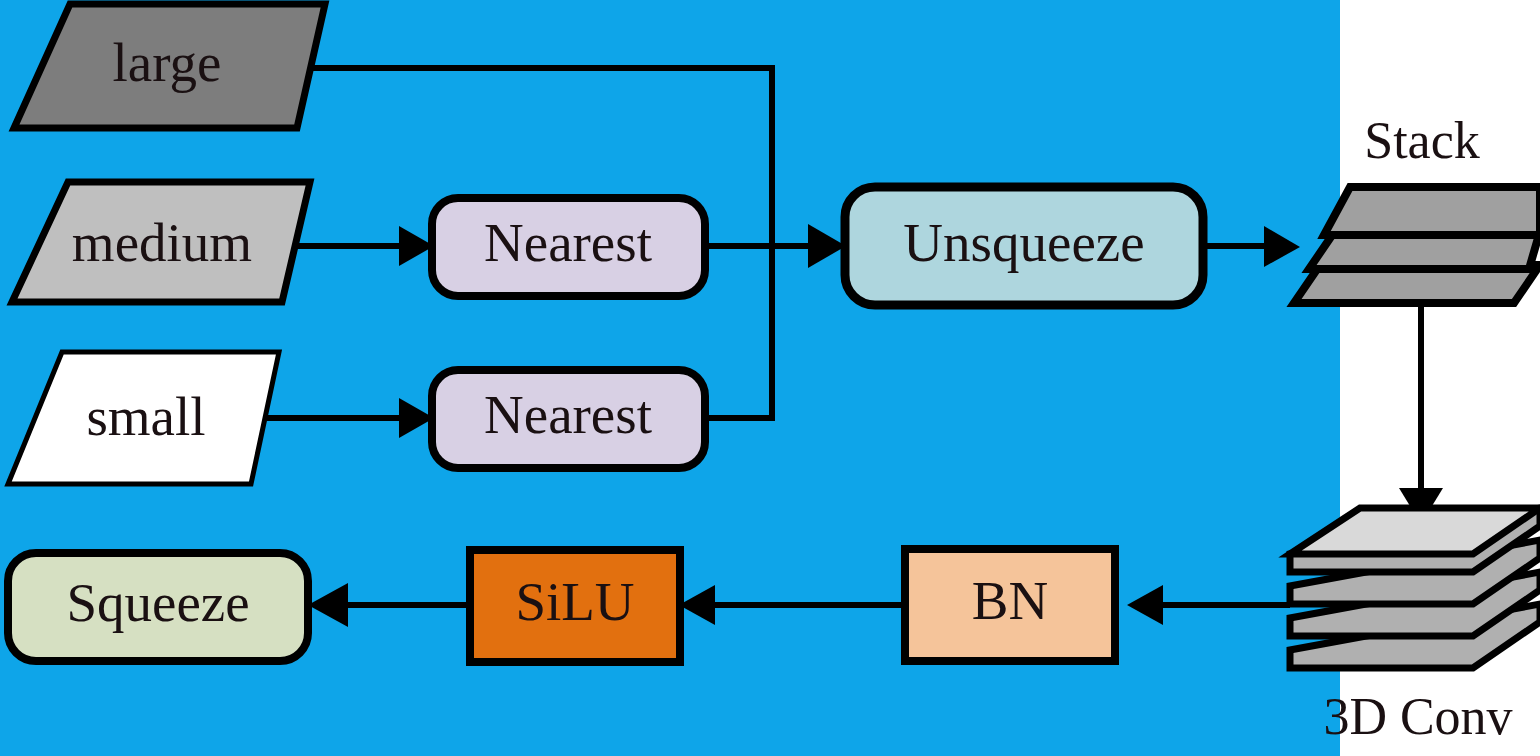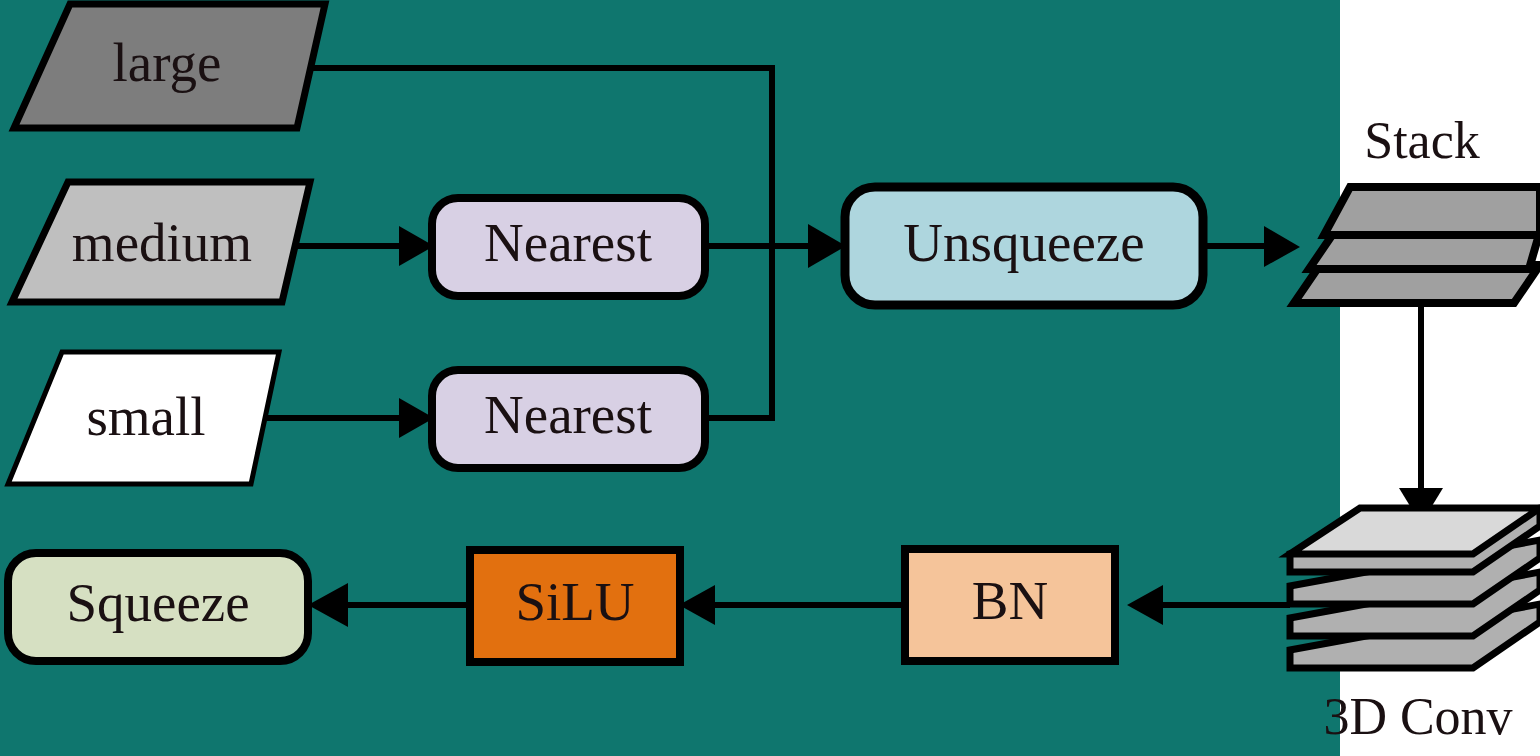--- a/index.html
+++ b/index.html
@@ -11,21 +11,21 @@
   body {
     width: 1540px;
     height: 756px;
     font-family: "Liberation Serif", "DejaVu Serif", serif;
     overflow: hidden;
   }
   #diagram-root {
     position: relative;
     width: 1340px;
     height: 756px;
-    background: #0f766e;
+    background: #0ea5e9;
   }
   svg.canvas {
     display: block;
     width: 1540px;
     height: 756px;
   }
   text {
     font-family: "Liberation Serif", "DejaVu Serif", serif;
     fill: #1a1012;
     dominant-baseline: middle;

